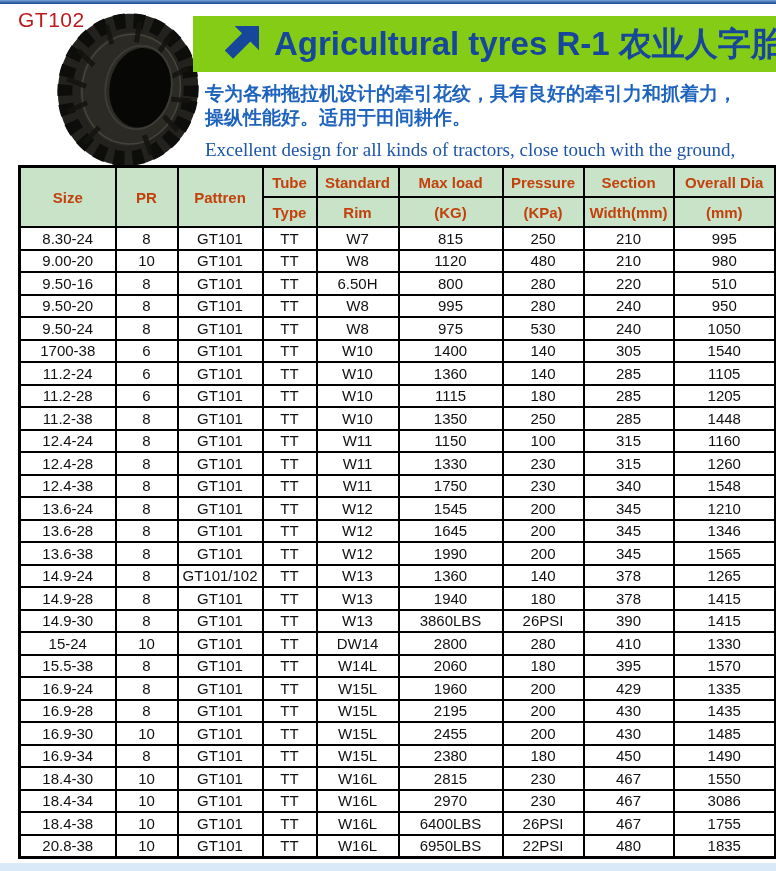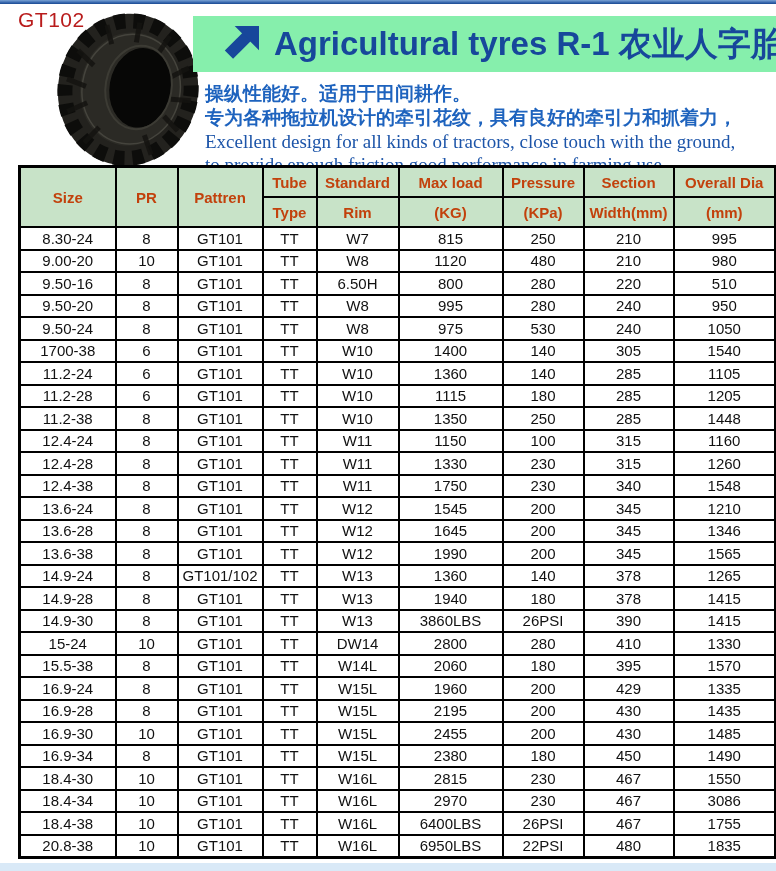--- a/index.html
+++ b/index.html
@@ -23,39 +23,39 @@
 
   .model-label {
     position: absolute; left: 18px; top: 8px;
     font-size: 21px; color: #b91c1c; font-weight: 500; letter-spacing: 0.5px;
   }
 
   .tyre-wrap { position: absolute; left: 50px; top: 10px; width: 160px; height: 158px; }
 
   .banner {
     position: absolute; left: 193px; top: 16px; width: 583px; height: 56px;
-    background: #86efac;
+    background: #84cc16;
     display: flex; align-items: center; gap: 15px; padding-left: 30px;
     box-sizing: border-box;
   }
   .banner-title {
     color: #17479b; font-size: 33px; font-weight: bold; letter-spacing: 0px;
     white-space: nowrap;
   }
   .arrow-icon { width: 36px; height: 36px; flex: 0 0 auto; }
 
   .desc {
     position: absolute; left: 205px; top: 82px; width: 565px;
   }
   .desc-zh {
     color: #1e63be; font-weight: bold; font-size: 19px; line-height: 24px;
   }
   .desc-en {
     color: #1d55a9; font-family: "Liberation Serif", serif;
-    font-size: 19px; line-height: 23px; margin-top: 0;
+    font-size: 19px; line-height: 23px; margin-top: 8px;
   }
 
   table.spec {
     position: absolute; left: 18px; top: 165px;
     width: 756px; border-collapse: collapse; table-layout: fixed;
     border: 3px solid #000;
   }
   table.spec th, table.spec td {
     border: 2px solid #000; text-align: center; vertical-align: middle;
     padding: 0; overflow: hidden; white-space: nowrap;
@@ -110,22 +110,22 @@
 
   <div class="banner">
     <svg class="arrow-icon" viewBox="0 0 40 40">
       <polygon points="13,0 40,0 40,27" fill="#17479b"></polygon>
       <rect x="10" y="8" width="13" height="28" transform="rotate(45 16.5 22)" fill="#17479b"></rect>
     </svg>
     <span class="banner-title">Agricultural tyres R-1  农业人字胎</span>
   </div>
 
   <div class="desc">
+    <div class="desc-zh">专为各种拖拉机设计的牵引花纹，具有良好的牵引力和抓着力，</div>
     <div class="desc-zh">操纵性能好。适用于田间耕作。</div>
-    <div class="desc-zh">专为各种拖拉机设计的牵引花纹，具有良好的牵引力和抓着力，</div>
     <div class="desc-en">
       <div>Excellent design for all kinds of tractors, close touch with the ground,</div>
       <div>to provide enough  friction,good performance in farming use.</div>
     </div>
   </div>
 
   <table class="spec">
     <colgroup>
       <col style="width:96px">
         <col style="width:62px">

